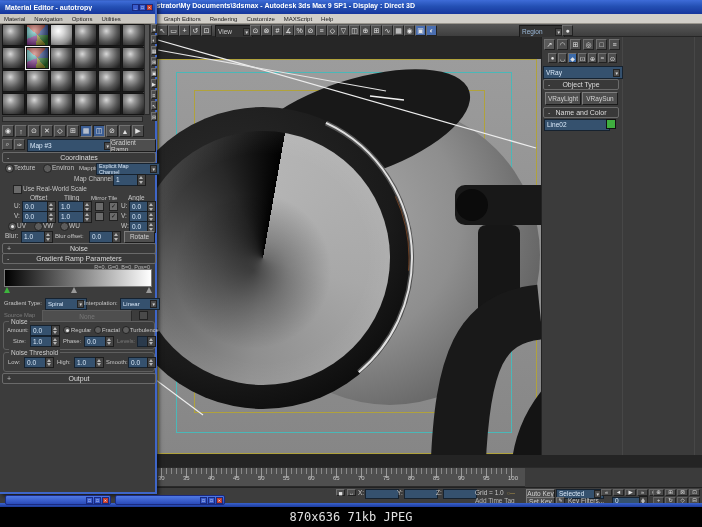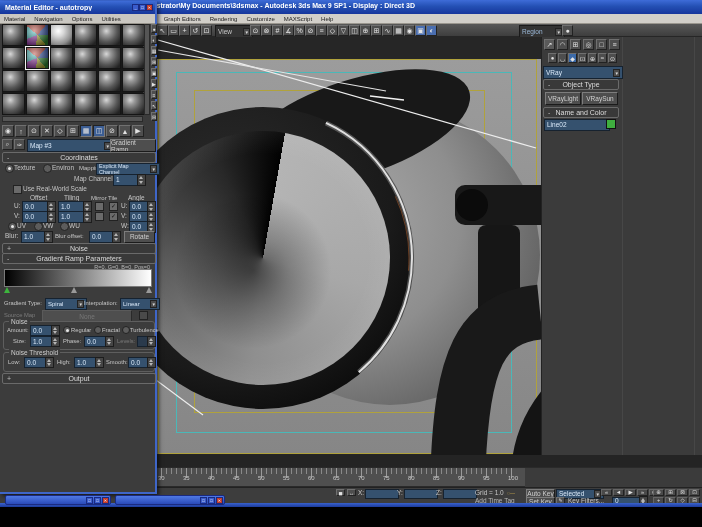--- a/index.html
+++ b/index.html
@@ -602,13 +602,16 @@
     <span class="mwbtn">□</span>
     <span class="mwbtn">□</span>
     <span class="mwbtn red">✕</span>
   </div>
   <div class="minwin" style="left:115px;width:110px;z-index:30;">
     <span class="mwbtn">□</span>
     <span class="mwbtn">□</span>
     <span class="mwbtn red">✕</span>
   </div>
 
+  <div class="ab" style="left:0;top:507px;width:702px;height:20px;background:#000;display:flex;align-items:center;justify-content:center;z-index:15;">
+    <span style="color:#e0e0e0;font-family:'DejaVu Sans Mono',monospace;font-size:12px;">870x636 71kb JPEG</span>
+  </div>
 </div>
 
 </body></html>

